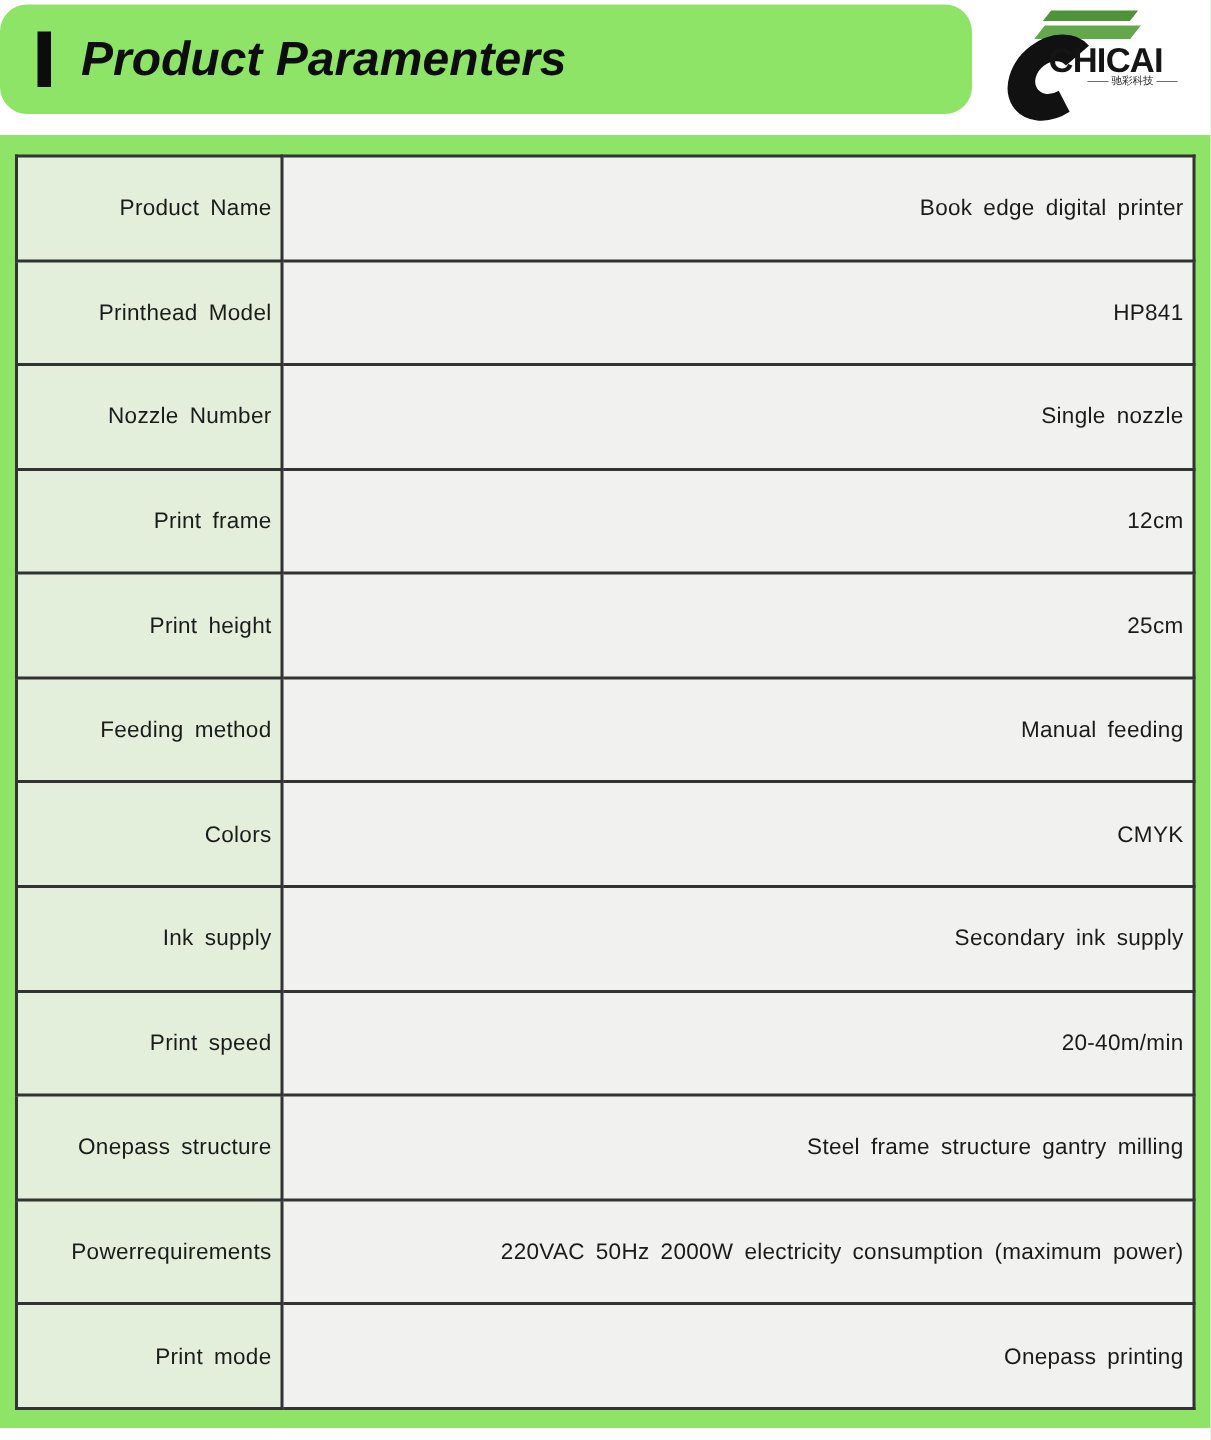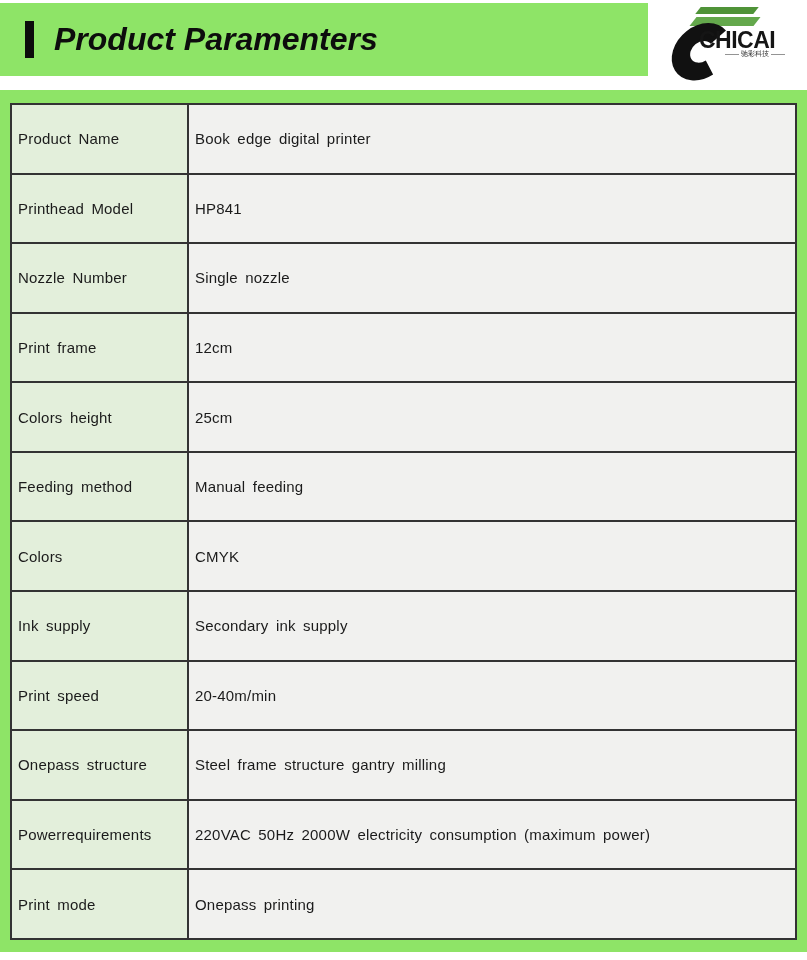--- a/index.html
+++ b/index.html
@@ -15,20 +15,21 @@
   }
 
   
   .banner {
     position: absolute;
     left: 0; top: 3px;
     width: 648px; height: 73px;
     background: var(--banner_green, #8ee467);
     display: flex;
     align-items: center;
+    border-radius: 18px;
   }
   .accent-bar {
     display: inline-block;
     width: 9px; height: 37px;
     background: #0c0c0c;
     margin-left: 25px;
     flex: 0 0 auto;
   }
   .page-title {
     margin: 0 0 0 20px;
@@ -86,21 +87,21 @@
     padding: 13px 10px 12px 10px;
   }
   table.grid {
     width: 100%;
     height: 100%;
     border-collapse: collapse;
     table-layout: fixed;
   }
   table.grid td {
     border: 2px solid var(--grid_border, #333333);
-    text-align: left;
+    text-align: right;
     vertical-align: middle;
     font-size: 15px;
     word-spacing: 3px;
     letter-spacing: 0.2px;
     white-space: pre-wrap;
     padding: 18px 6px;
   }
   td.label {
     width: 163px;
     background: var(--label_cell_bg, #e3efdb);
@@ -149,21 +150,21 @@
 
 
 
   <tr>
     <td class="label">Print frame</td>
     <td class="value">12cm</td>
   </tr>
 
 
   <tr>
-    <td class="label">Colors height</td>
+    <td class="label">Print height</td>
     <td class="value">25cm</td>
   </tr>
 
   <tr>
     <td class="label">Feeding method</td>
     <td class="value">Manual feeding</td>
   </tr>
 
   <tr>
     <td class="label">Colors</td>

